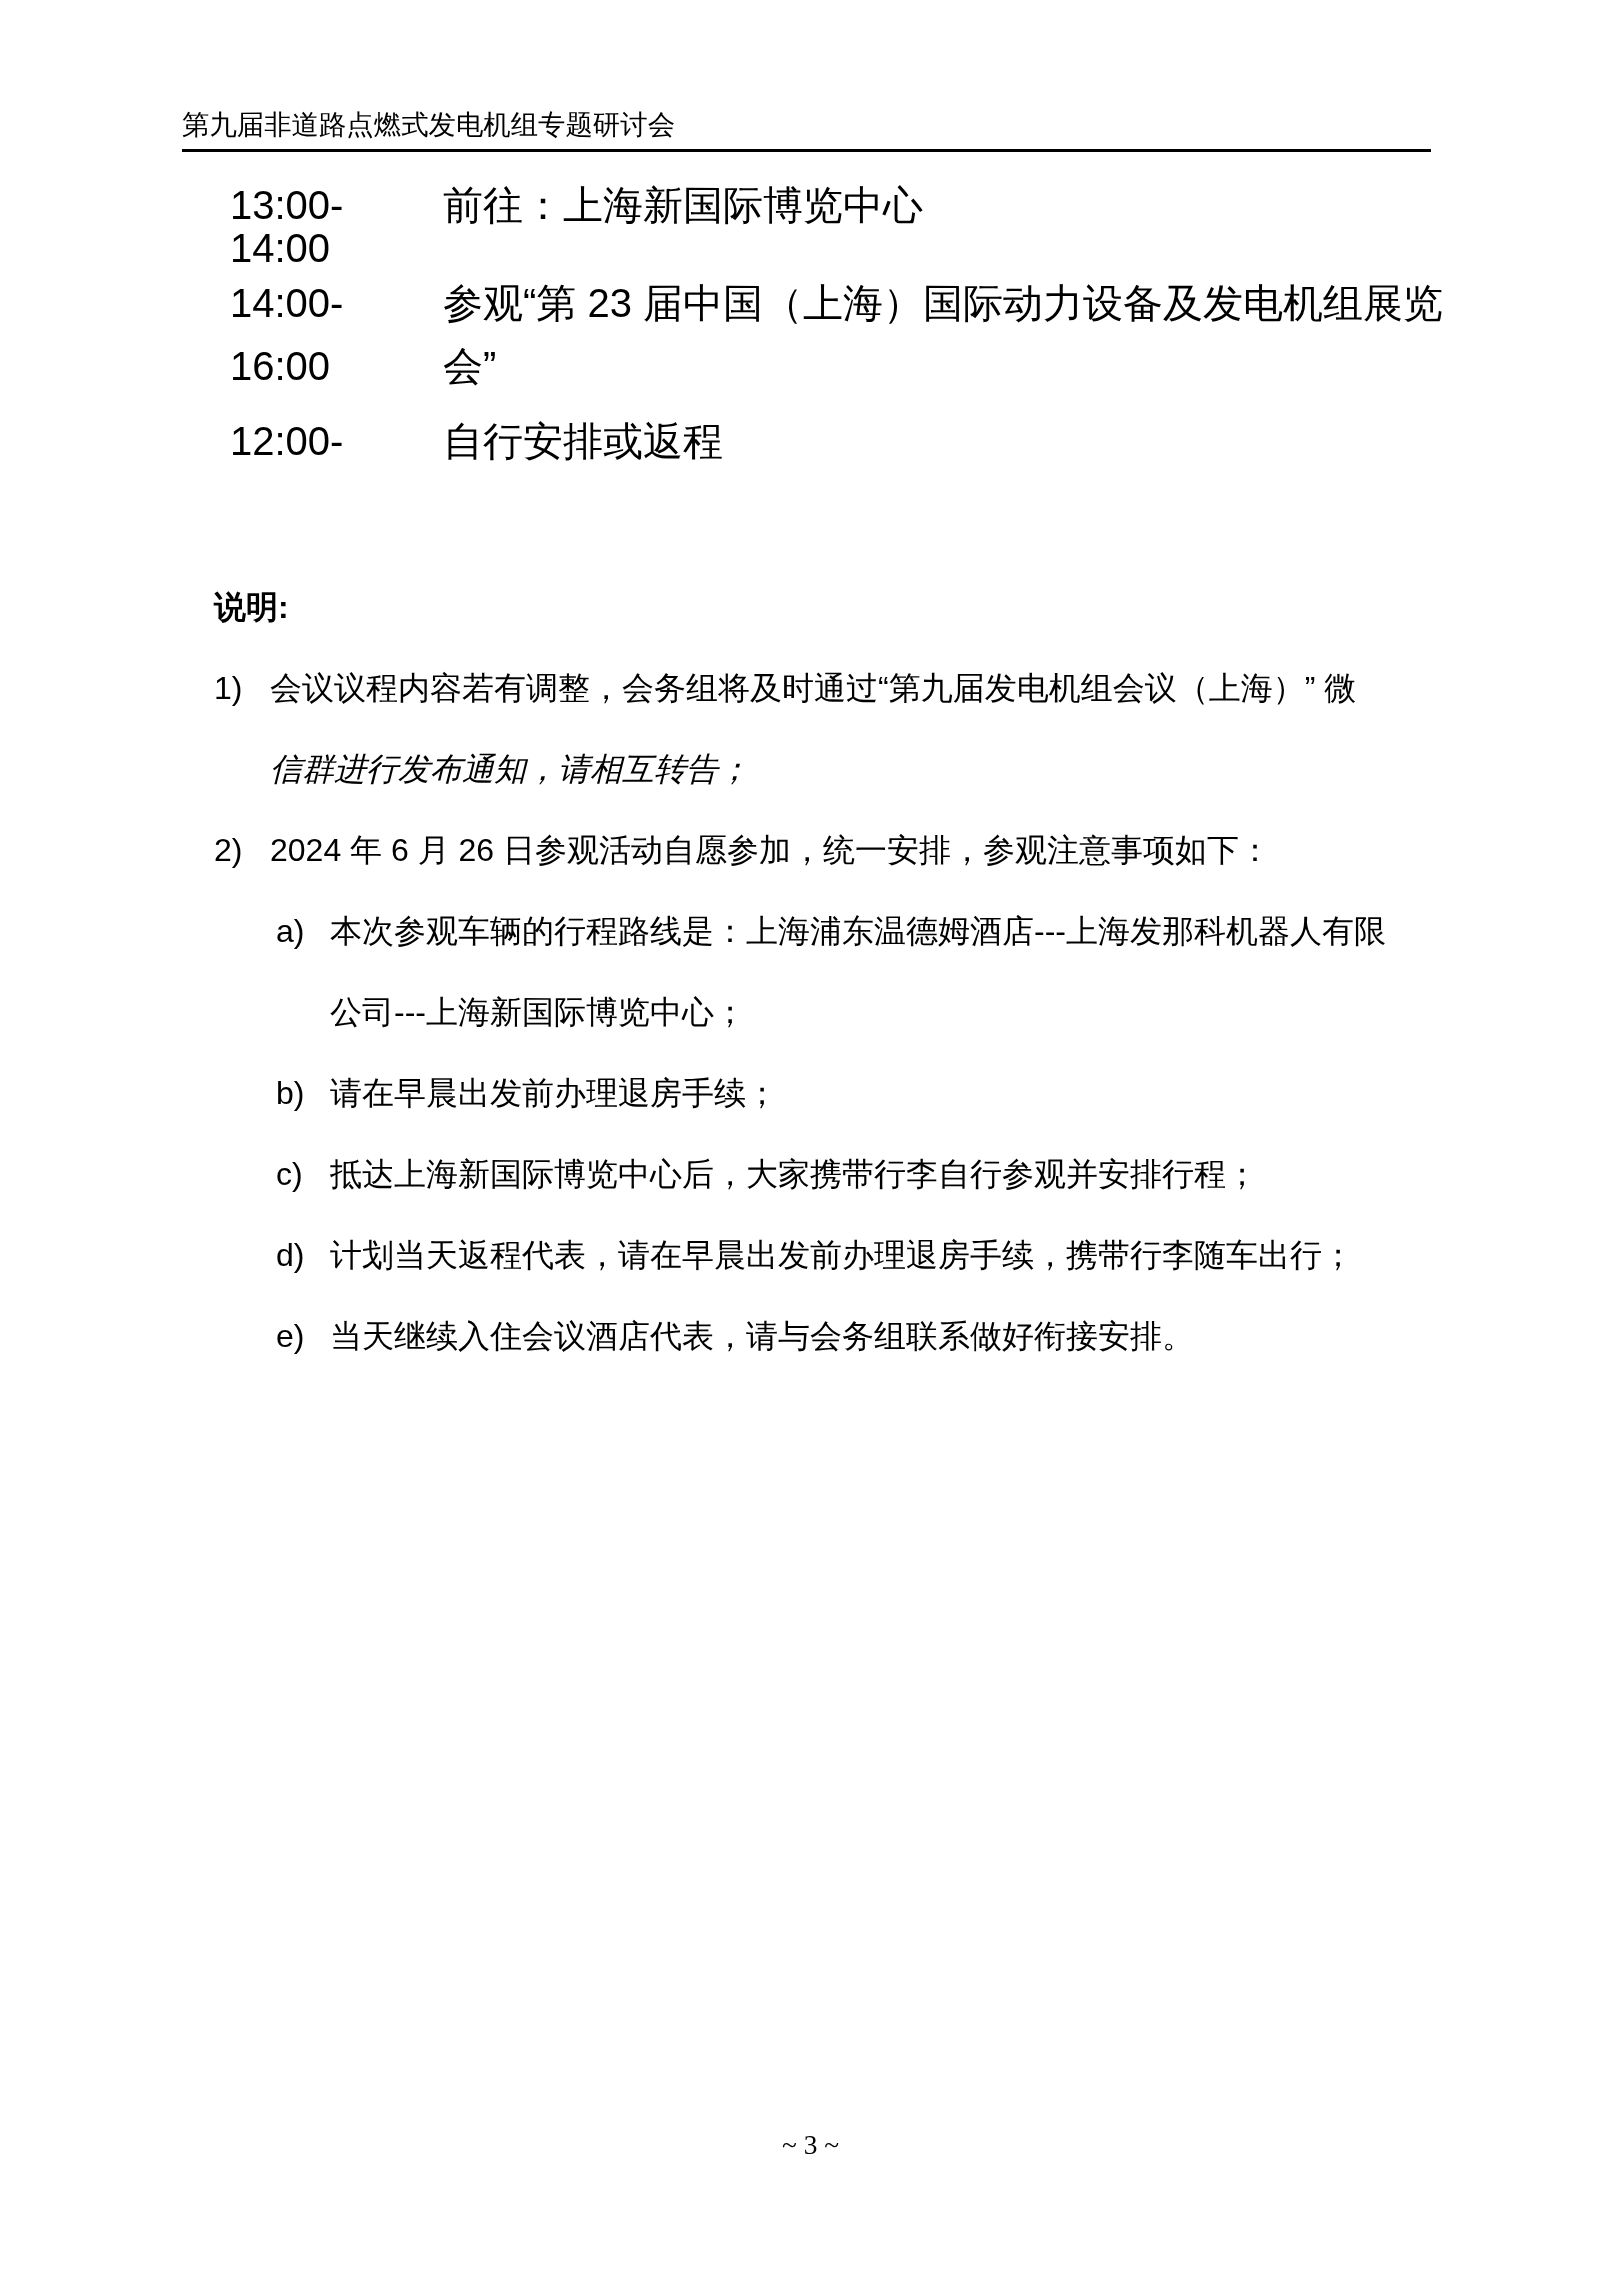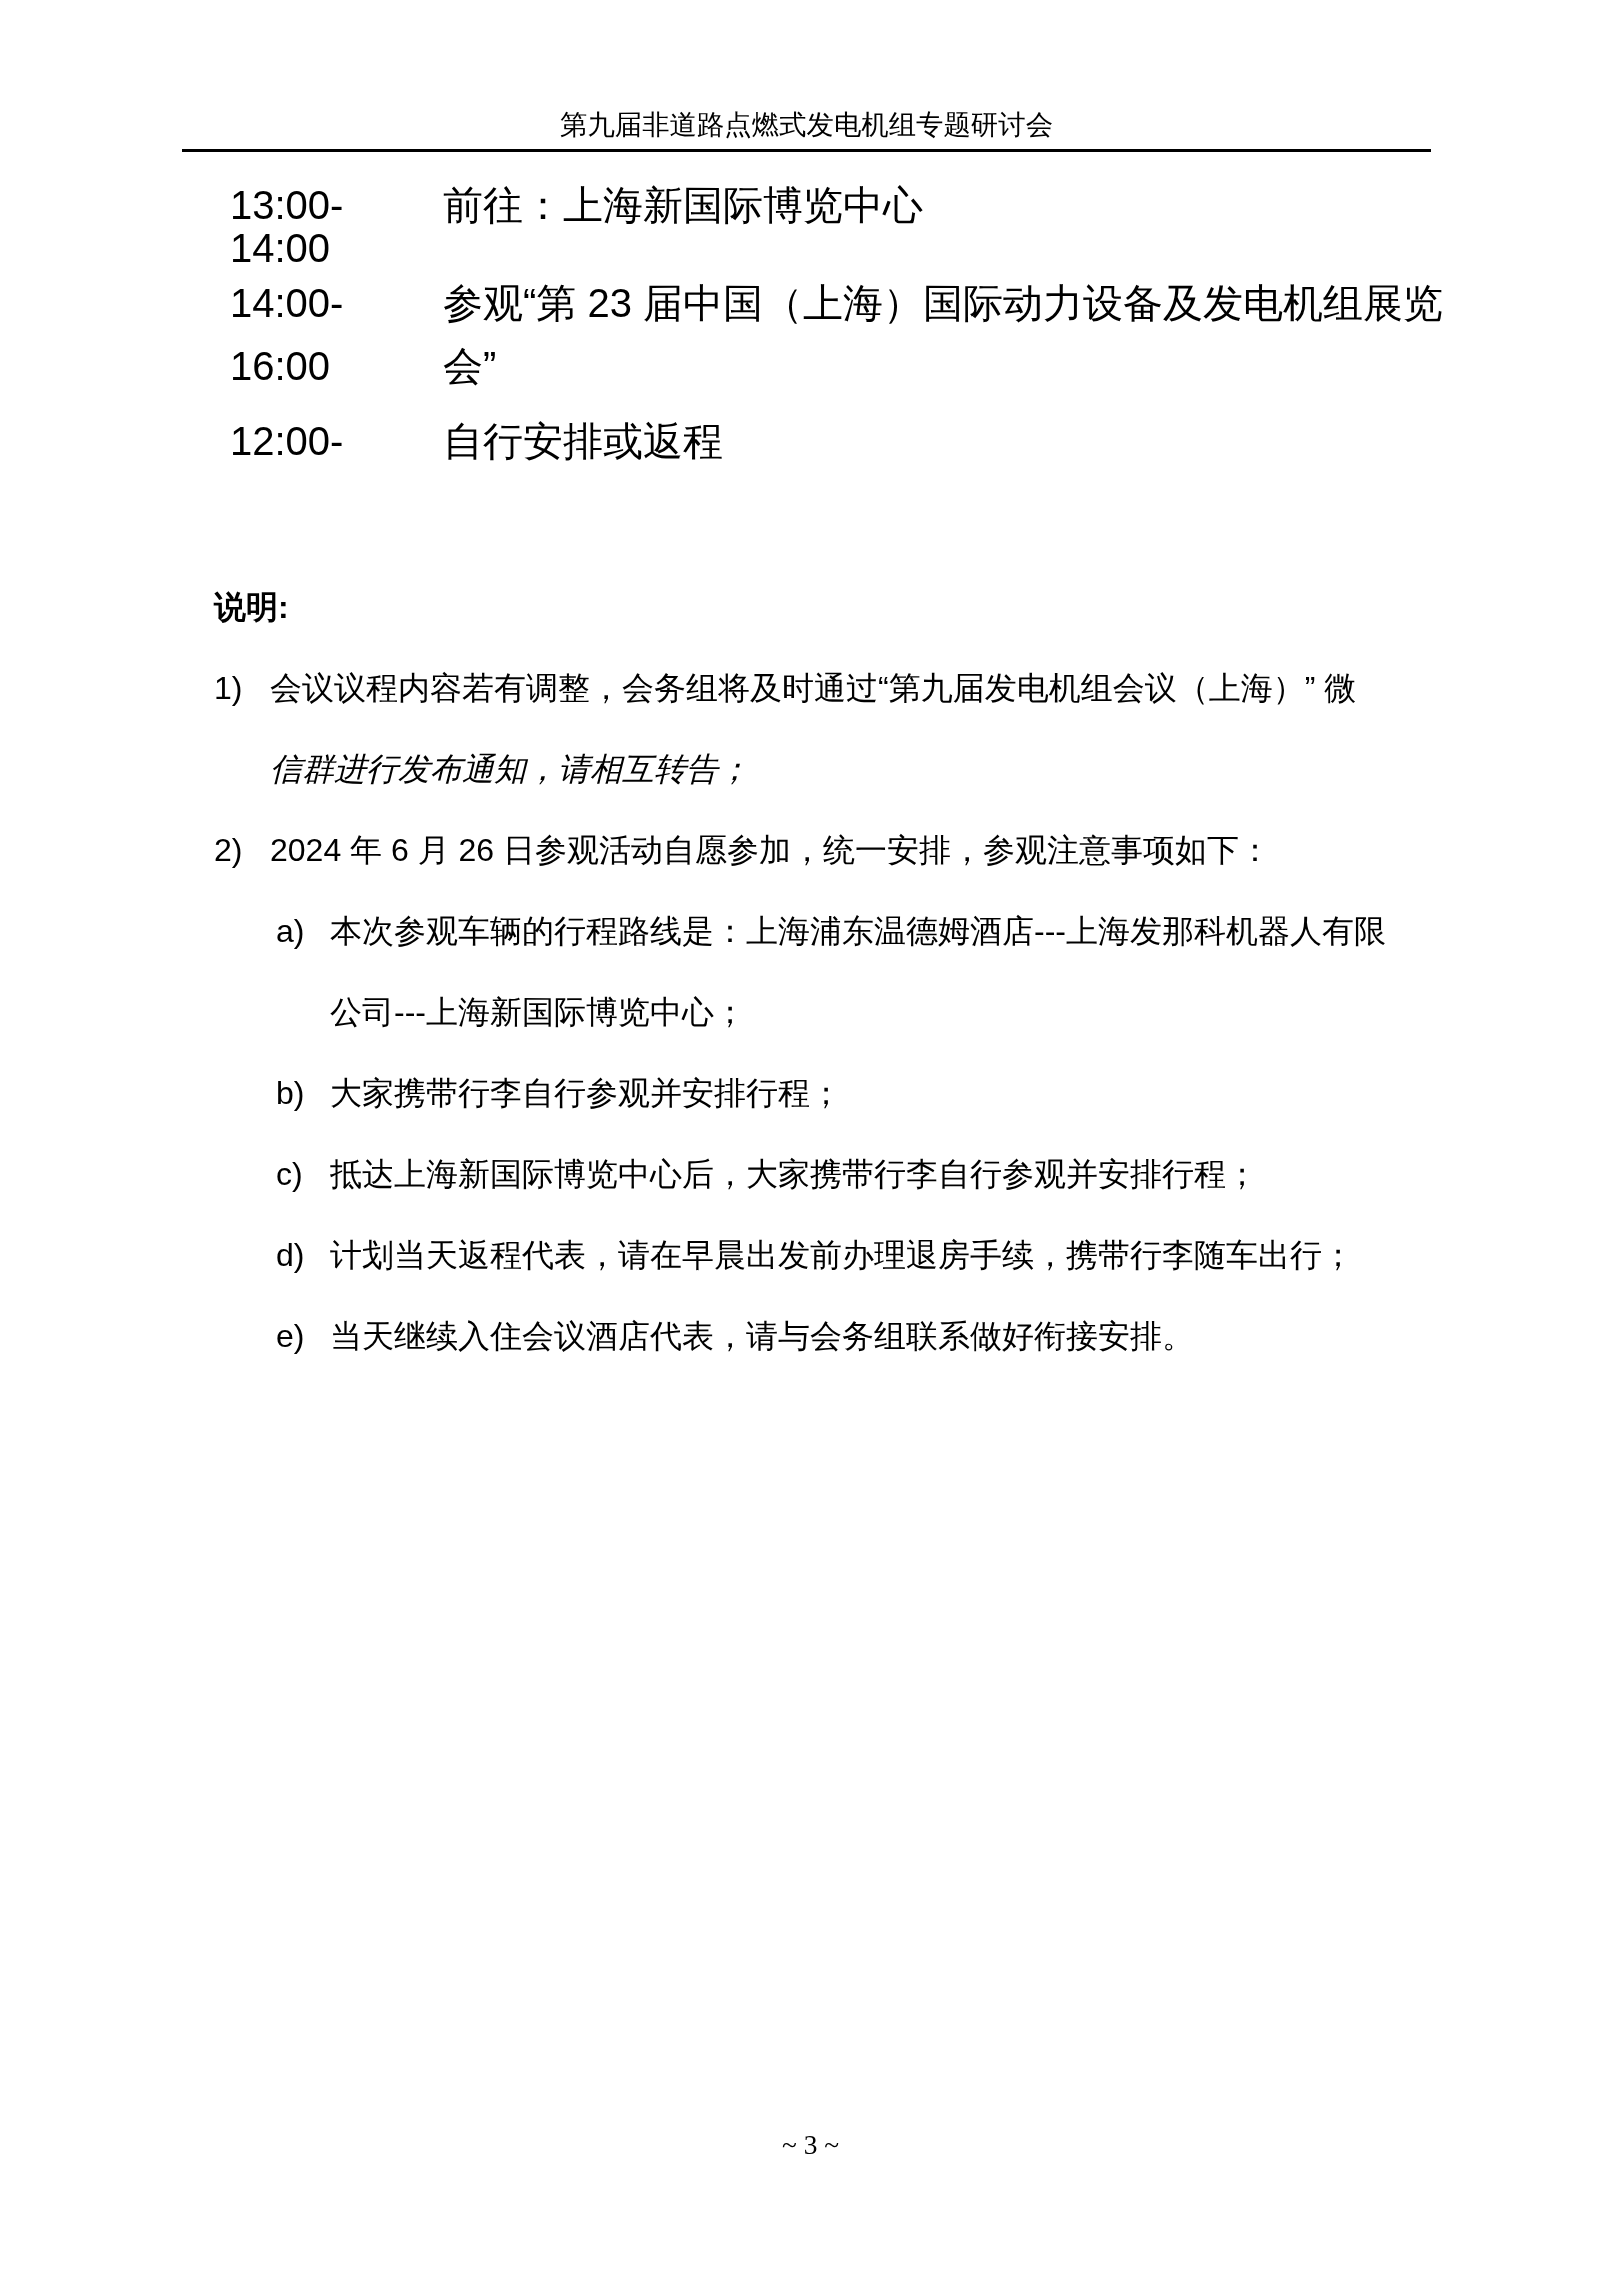--- a/index.html
+++ b/index.html
@@ -15,21 +15,21 @@
     color: #000000;
     font-family: "Liberation Sans", sans-serif;
     overflow: hidden;
   }
   
   .doc-header {
     position: absolute;
     left: 182px;
     top: 104px;
     width: 1249px;
-    text-align: center;
+    text-align: left;
     font-size: 27.4px;
     line-height: 41px;
     padding-bottom: 3.9px;
     border-bottom: 3.9px solid #000000;
   }
   
   .agenda-row {
     position: absolute;
     left: 230px;
     width: 1215px;
@@ -112,21 +112,21 @@
     <div>
       <span class="nmark">2)</span><span>2024 年 6 月 26 日参观活动自愿参加，统一安排，参观注意事项如下：</span>
     </div>
 
     <div class="lvl2">
       <span class="lmark">a)</span><span>本次参观车辆的行程路线是：上海浦东温德姆酒店---上海发那科机器人有限</span>
     </div>
     <div class="cont-l">公司---上海新国际博览中心；</div>
 
     <div class="lvl2">
-      <span class="lmark">b)</span><span>大家携带行李自行参观并安排行程；</span>
+      <span class="lmark">b)</span><span>请在早晨出发前办理退房手续；</span>
     </div>
 
     <div class="lvl2">
       <span class="lmark">c)</span><span>抵达上海新国际博览中心后，大家携带行李自行参观并安排行程；</span>
     </div>
 
     <div class="lvl2">
       <span class="lmark">d)</span><span>计划当天返程代表，请在早晨出发前办理退房手续，携带行李随车出行；</span>
     </div>
 

